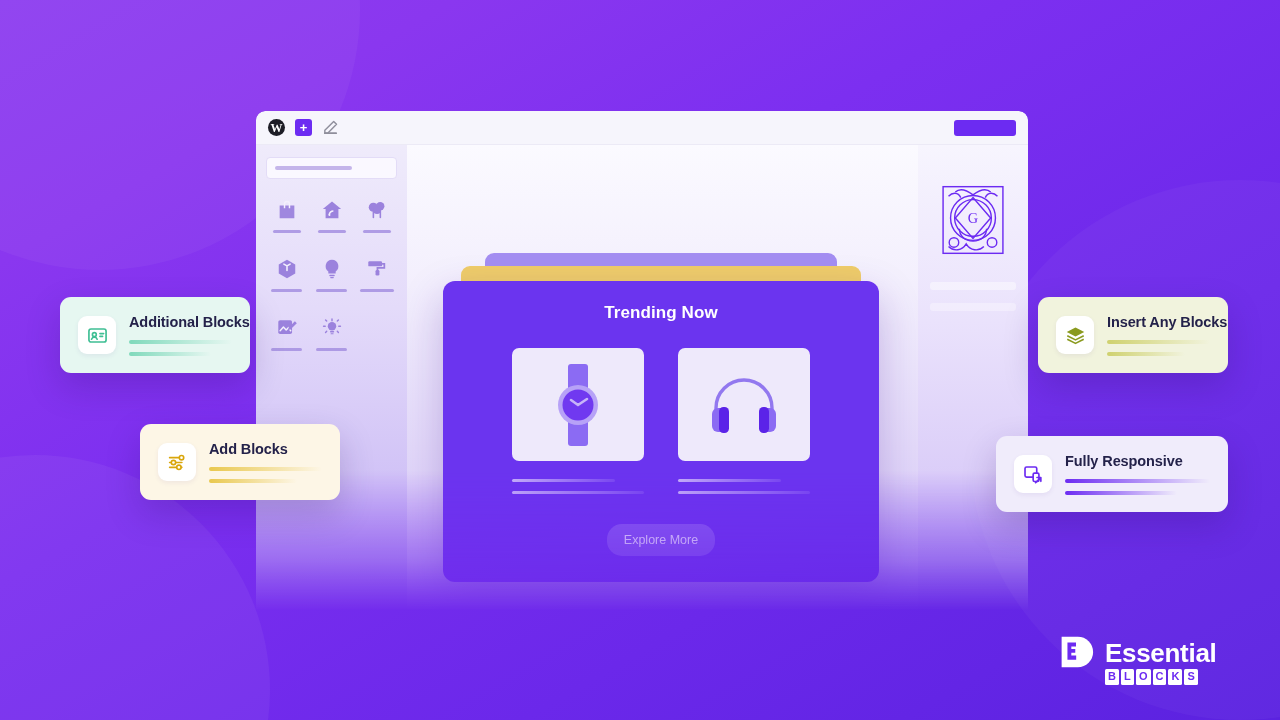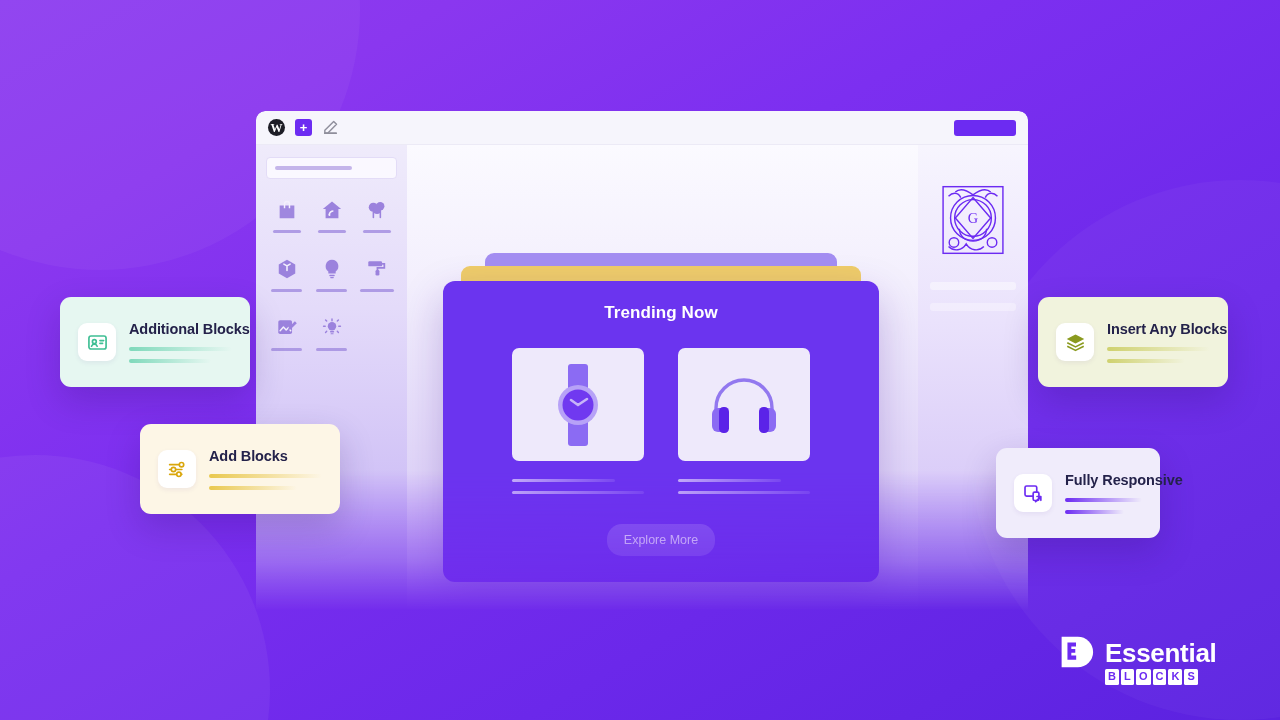--- a/index.html
+++ b/index.html
@@ -209,21 +209,21 @@
   .settings-line { height: 8px; border-radius: 3px; background: rgba(255,255,255,0.45); }
   .settings-line.s2 { height: 8px; background: rgba(255,255,255,0.34); }
 
   
   .fcard {
     position: absolute;
     border-radius: 11px;
     display: flex;
     align-items: center;
     gap: 13px;
-    padding: 24px 18px;
+    padding: 17px 18px;
     box-shadow: 0 14px 34px rgba(45,12,105,0.22);
   }
   .fcard-icon {
     width: 38px; height: 38px;
     background: #ffffff;
     border-radius: 9px;
     display: flex; align-items: center; justify-content: center;
     flex: 0 0 38px;
     box-shadow: 0 2px 5px rgba(70,30,140,0.07);
   }
@@ -248,21 +248,21 @@
   #card-add-cards { left: 140px; top: 424px; width: 200px; background: #fdf6e6; }
   #card-add-cards .fcard-line { background: linear-gradient(90deg, #e9c84e, rgba(233,200,78,0)); }
   #card-add-cards .fcard-line.l2 { width: 78%; }
 
   
   #card-insert-any-blocks { left: 1038px; top: 297px; width: 190px; background: #f1f3dd; justify-content: flex-end; }
   #card-insert-any-blocks .fcard-line { background: linear-gradient(90deg, #cfd16e, rgba(207,209,110,0)); }
   #card-insert-any-blocks .fcard-line.l2 { width: 76%; }
 
   
-  #card-fully-responsive { left: 996px; top: 448px; width: 164px; background: #f0ecfb; }
+  #card-fully-responsive { left: 996px; top: 436px; width: 232px; background: #f0ecfb; }
   #card-fully-responsive .fcard-line { background: linear-gradient(90deg, #6c2bf2, rgba(108,43,242,0)); }
   #card-fully-responsive .fcard-line.l2 { width: 77%; }
 
   
   .brand {
     position: absolute;
     left: 1058px; top: 620px;
     display: flex; align-items: center; gap: 11px;
   }
   .brand-mark { width: 36px; height: 36px; }

